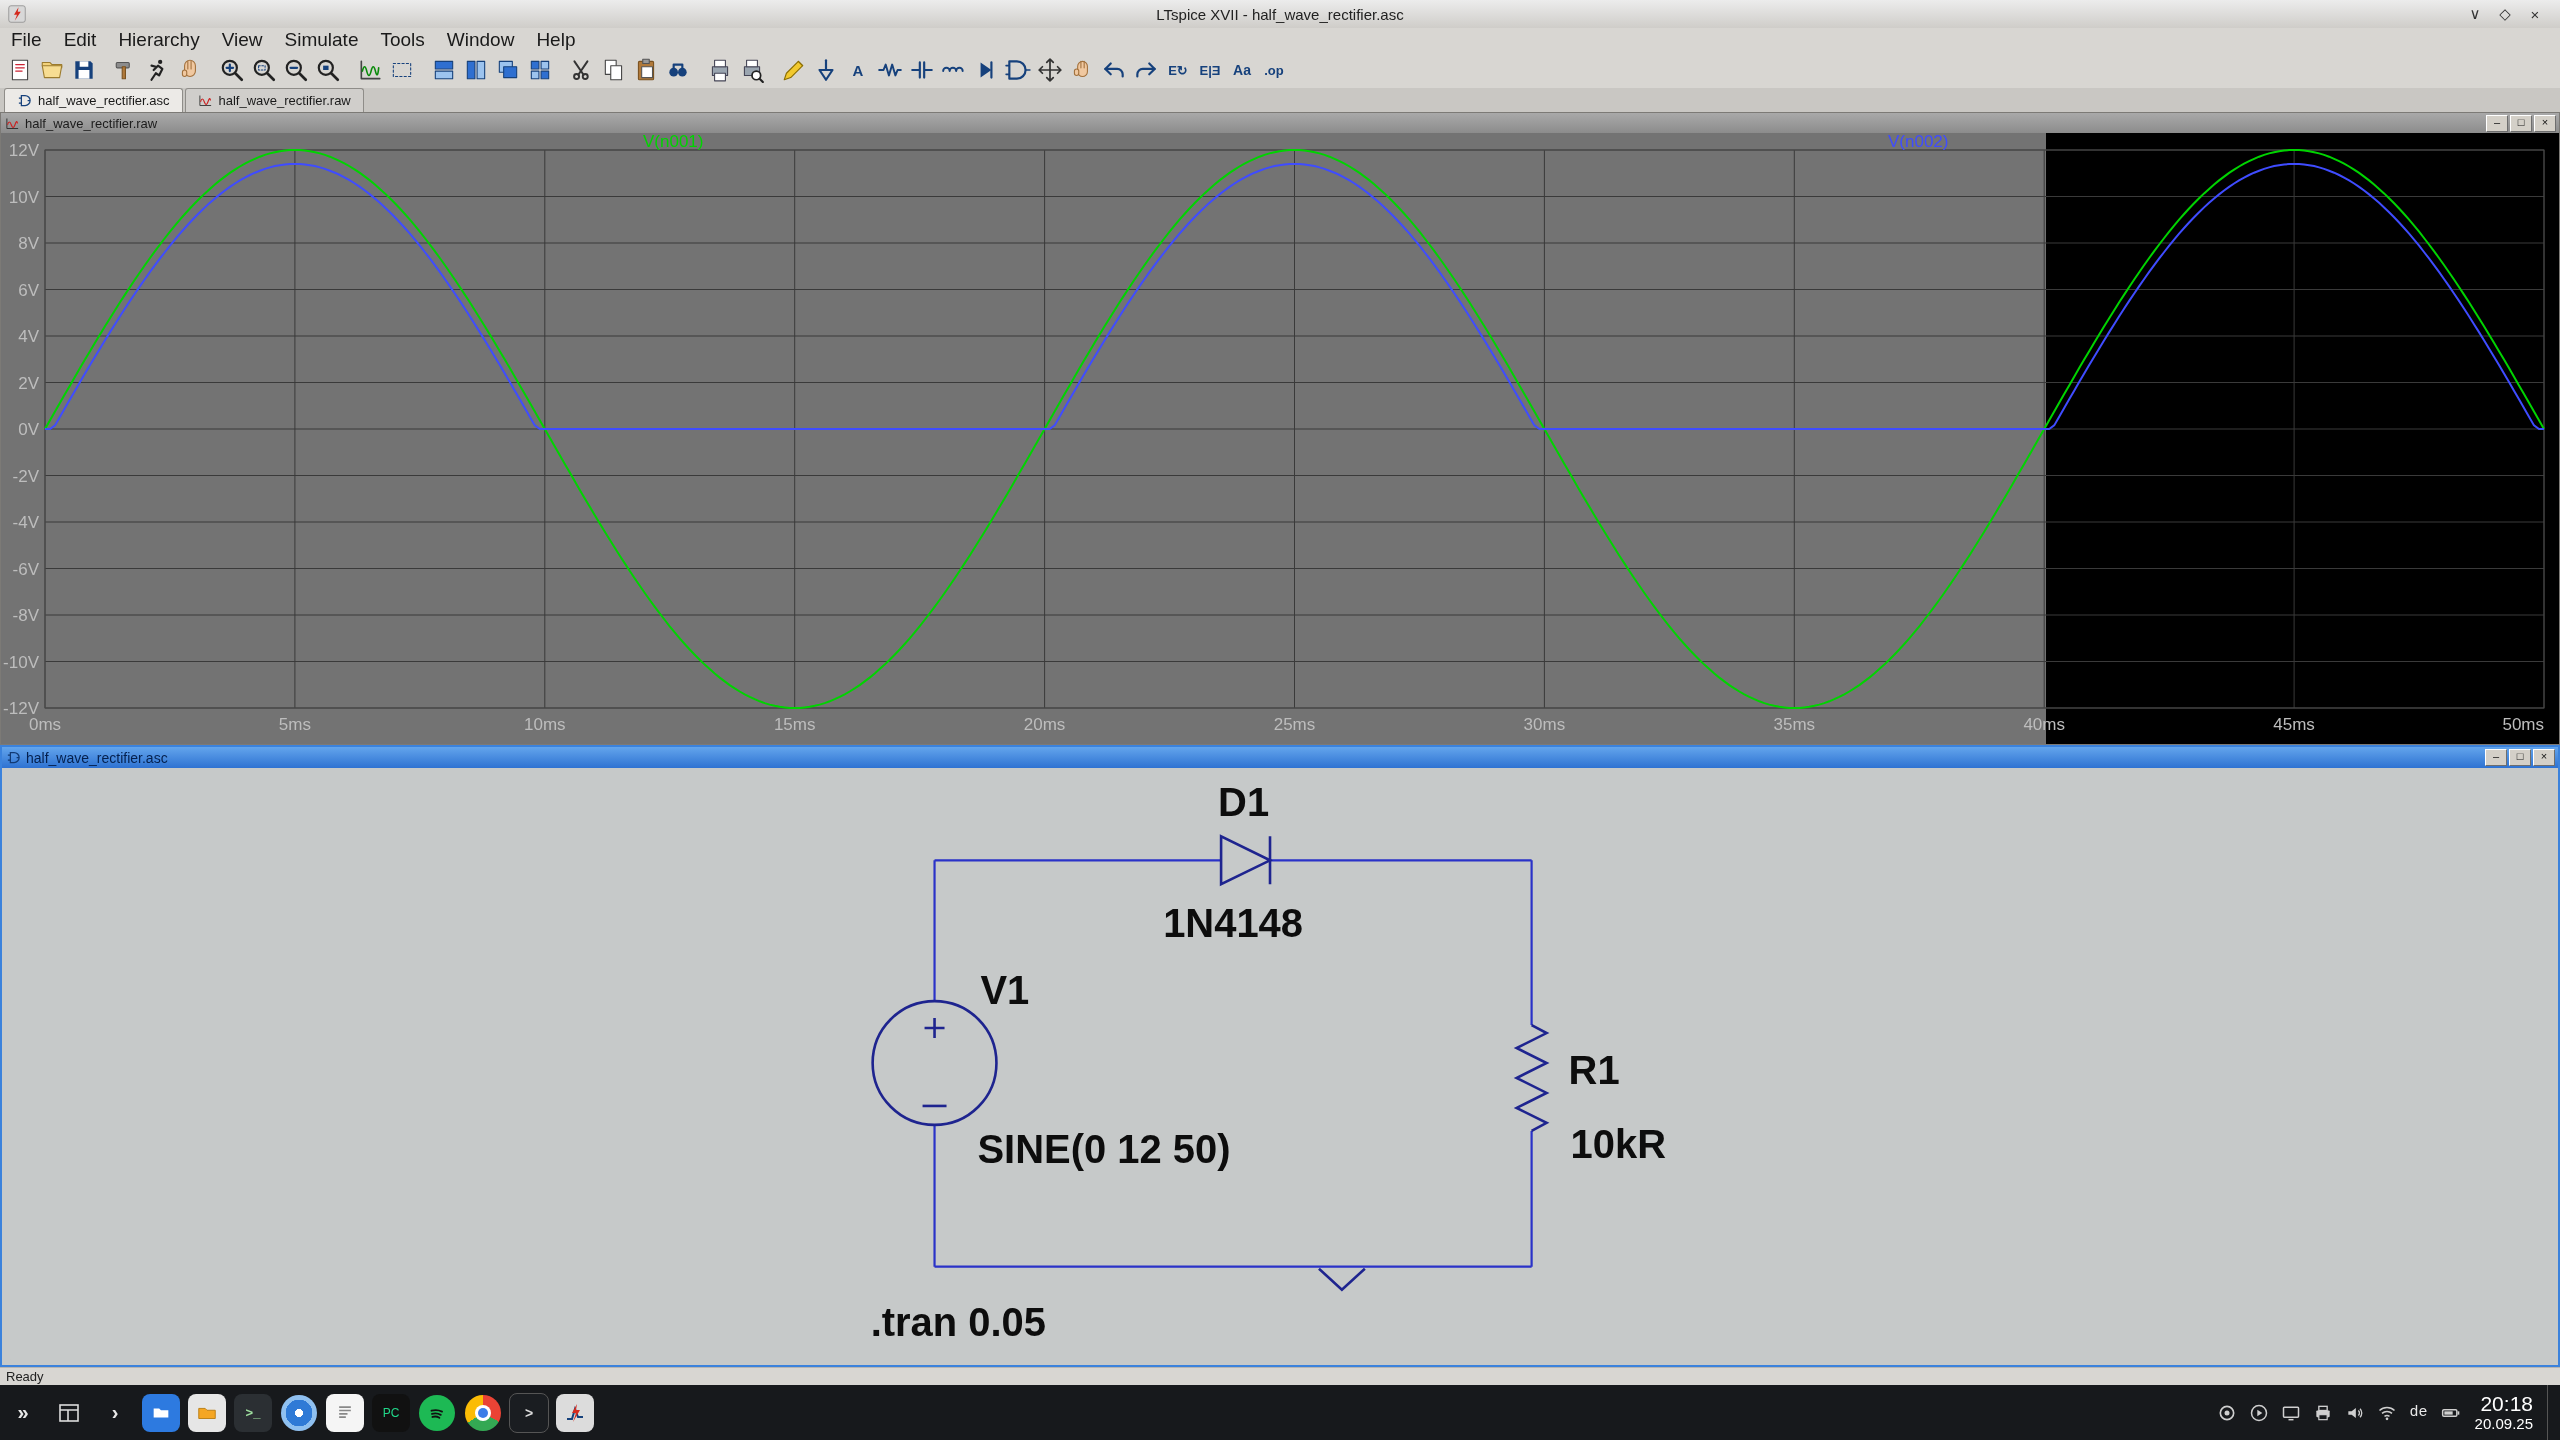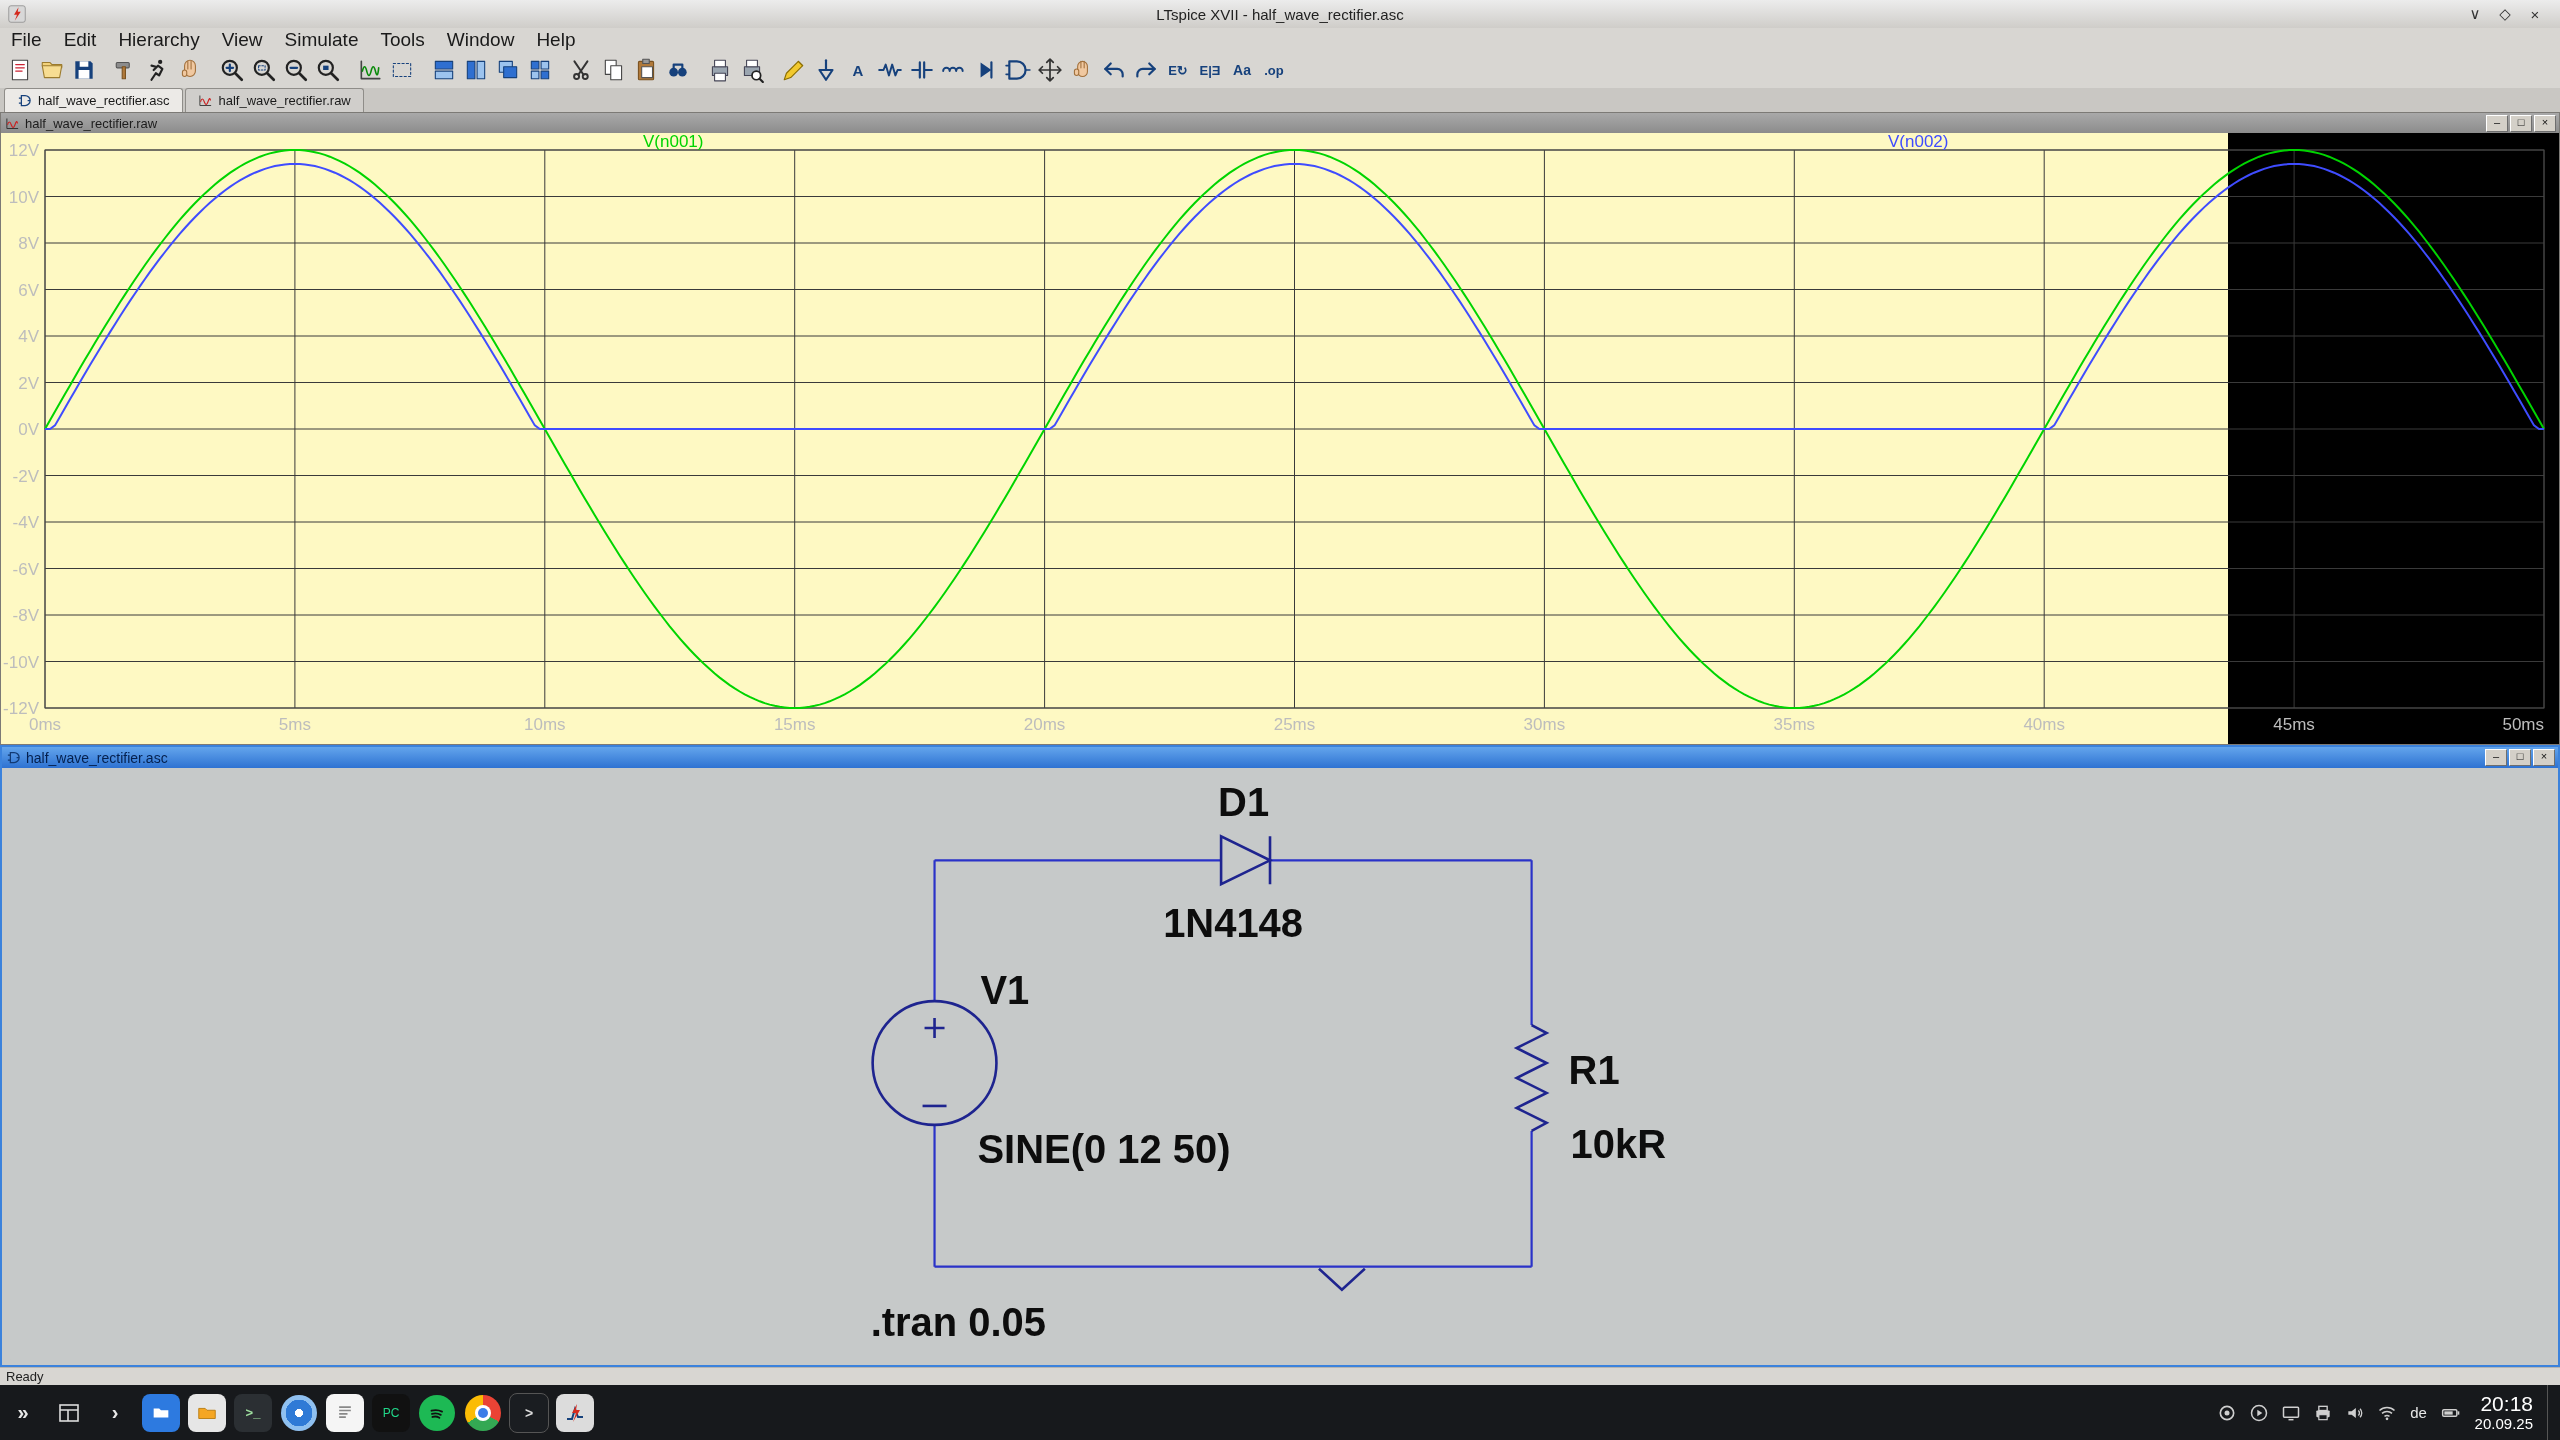--- a/index.html
+++ b/index.html
@@ -30,21 +30,21 @@
   
   #wavewin{position:absolute;left:0;top:112px;width:2560px;height:633px;
     border:1px solid #7c7a76;box-sizing:border-box;background:#000;}
   .subtitle{height:20px;display:flex;align-items:center;font-size:13px;
     background:linear-gradient(#a9a9a9,#8c8c8c);color:#1c1c1c;padding-left:4px;}
   .subtitle .subicon{display:flex;align-items:center;margin-right:5px;}
   .subctrls{margin-left:auto;display:flex;gap:2px;padding-right:3px;}
   .subbtn{width:20px;height:15px;background:#d4d0c8;border:1px solid;
     border-color:#fff #6e6e6e #6e6e6e #fff;font-size:11px;line-height:13px;
     text-align:center;color:#111;}
-  #plotarea{position:absolute;left:0;top:20px;width:2227px;height:611px;background:#fef9c3;}
+  #plotarea{position:absolute;left:0;top:20px;width:2045px;height:611px;background:#737373;}
   
   #schwin{position:absolute;left:0;top:745px;width:2560px;height:622px;box-sizing:border-box;
     border:2px solid #3b82dc;background:#c6c9c9;}
   .subtitle.active{background:linear-gradient(#63a5ec,#2e72d2);color:#04204e;height:21px;font-size:14px;}
   #schcanvas{position:absolute;left:0;top:21px;width:2556px;height:597px;background:#c6c9c9;overflow:hidden;border-radius:23px;}
   #sch-svg{position:absolute;left:0;top:0;}
   .schtxt{font-family:"Liberation Sans",sans-serif;font-size:40px;font-weight:bold;fill:#0d0d0d;}
   
   #statusbar{position:absolute;left:0;top:1367px;width:2560px;height:18px;background:#d8d6d2;
     font-size:13px;color:#222;display:flex;align-items:center;padding-left:6px;box-sizing:border-box;
@@ -545,21 +545,21 @@
       <div class="tkitem">
         <div class="sq" style="background:#dcdcdc">
           <svg width="24" height="24" viewBox="0 0 24 24">
             <path d="M4 18h5l3-10 3 8h5" fill="none" stroke="#16417c" stroke-width="2"></path>
             <path d="M14 3l-5 9h4l-3 9 7-12h-4z" fill="#d42a1e"></path>
           </svg>
         </div>
       </div>
     </div>
   <div id="tb-right">
-    <div id="tray-icons" style="display:flex;align-items:center;">
+    <div id="tray-icons" style="display:flex;align-items:center;font-family:Liberation Mono, monospace;">
         <div class="tritem">
           <svg width="20" height="20" viewBox="0 0 24 24">
             <circle cx="12" cy="12" r="8" fill="none" stroke="#cfcfcf" stroke-width="2"></circle>
             <circle cx="12" cy="12" r="3" fill="#cfcfcf"></circle>
           </svg>
         </div>
         <div class="tritem">
           <svg width="20" height="20" viewBox="0 0 24 24">
             <circle cx="12" cy="12" r="9" fill="none" stroke="#cfcfcf" stroke-width="1.8"></circle>
             <path d="M10 8l6 4-6 4z" fill="#cfcfcf"></path>

